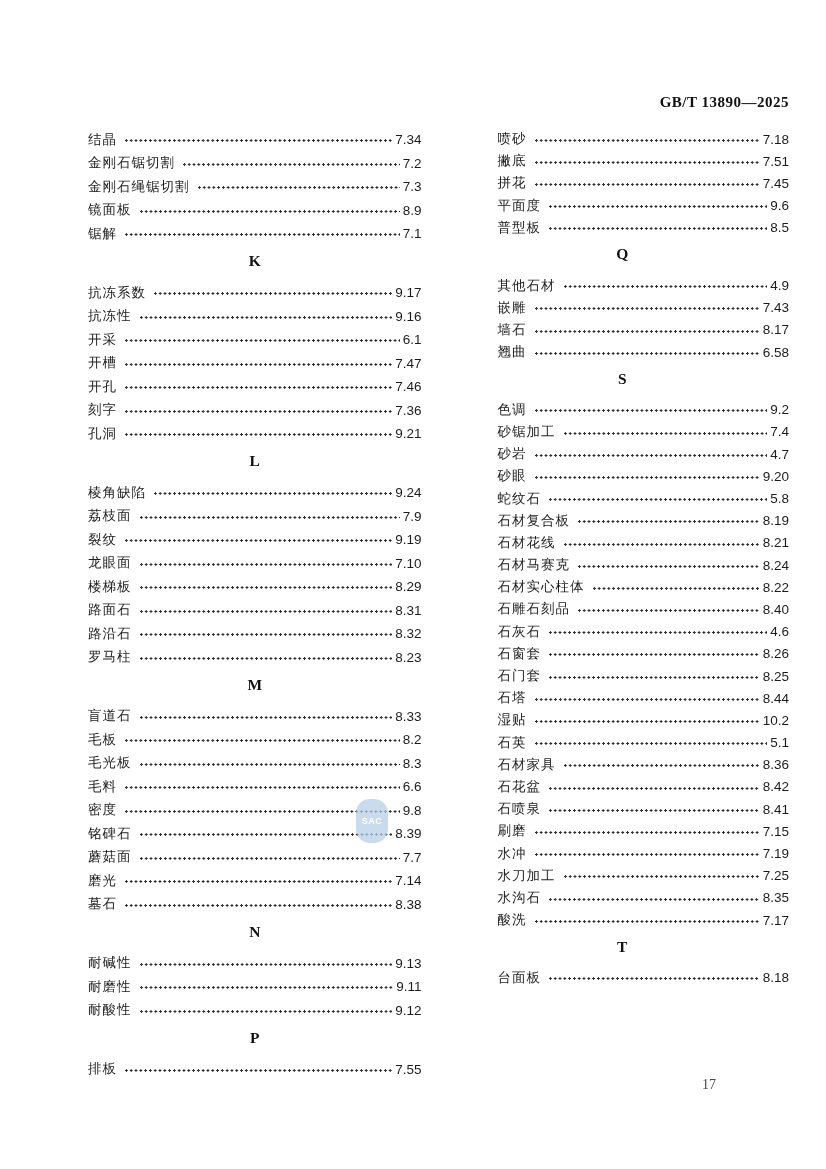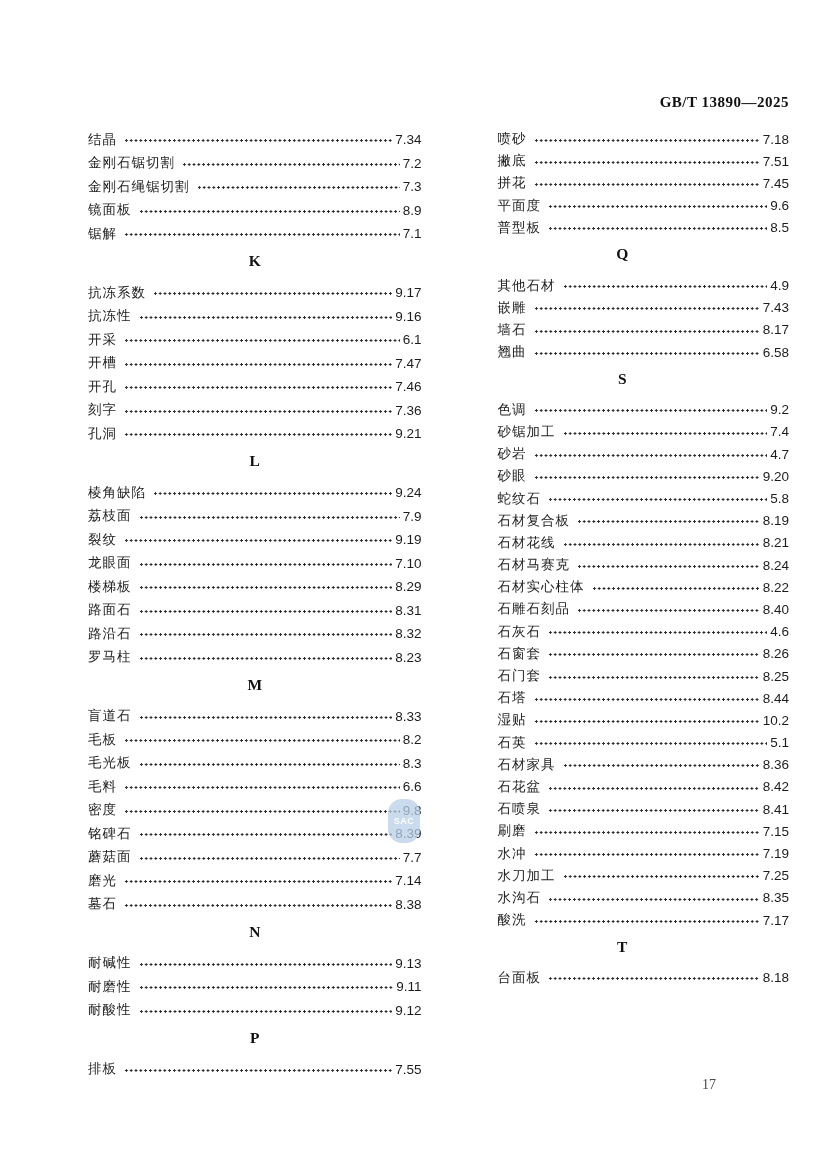--- a/index.html
+++ b/index.html
@@ -74,21 +74,20 @@
     border-radius: 14px;
     opacity: 0.75;
     display: flex;
     align-items: center;
     justify-content: center;
     color: #ffffff;
     font-size: 9px;
     font-weight: bold;
     letter-spacing: 0.5px;
     pointer-events: none;
-    margin-left: 32px;
   }
   .page-number {
     position: absolute;
     left: 702px; top: 1077px;
     font-family: "Liberation Serif", serif;
     font-size: 14px;
     color: #4a4a4a;
   }
 </style>
 </head>

